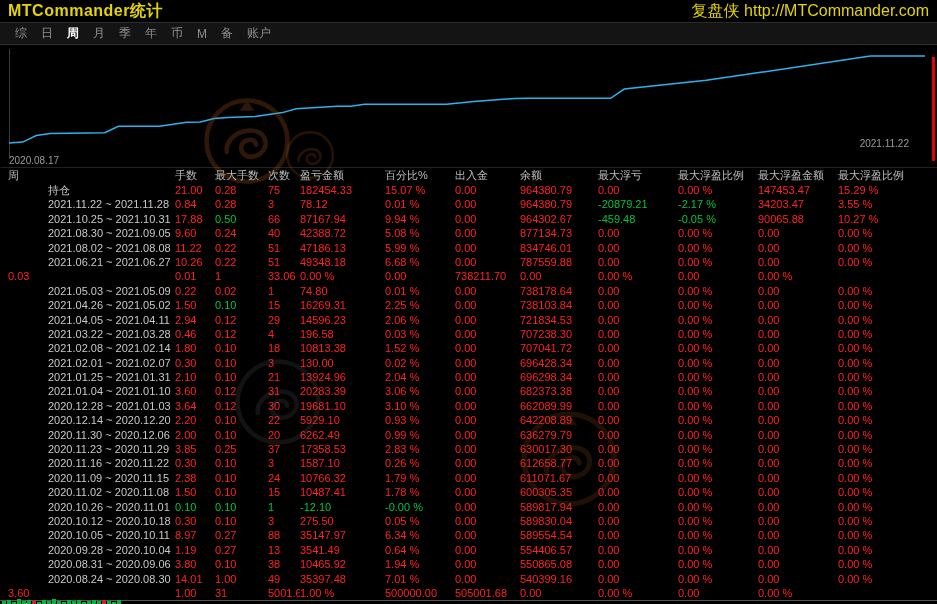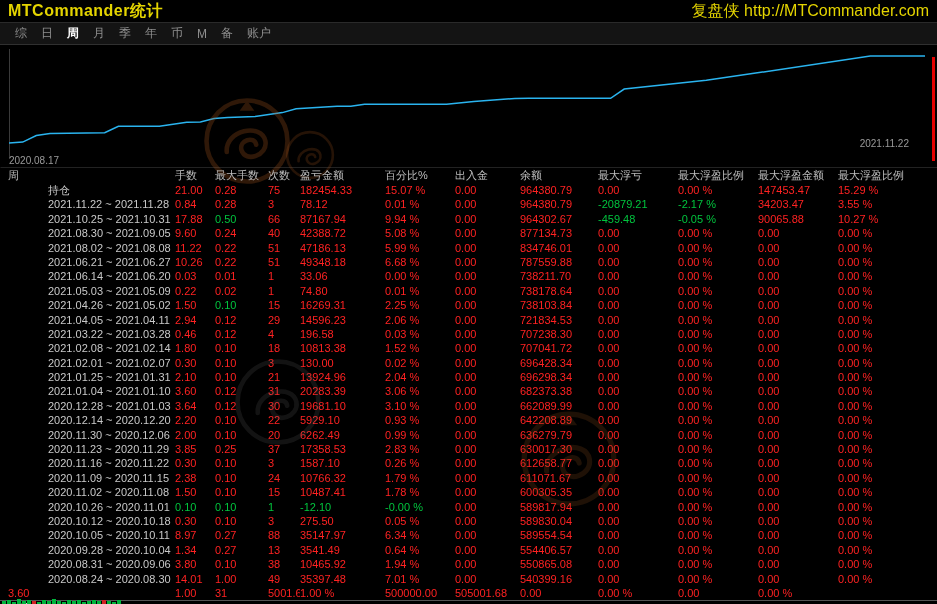--- a/index.html
+++ b/index.html
@@ -192,21 +192,20 @@
         <div class="cell c-r">49348.18</div>
         <div class="cell c-r">6.68 %</div>
         <div class="cell c-r">0.00</div>
         <div class="cell c-r">787559.88</div>
         <div class="cell c-r">0.00</div>
         <div class="cell c-r">0.00 %</div>
         <div class="cell c-r">0.00</div>
         <div class="cell c-r">0.00 %</div>
       </div>
       <div class="trow">
-        <div class="cell c-p">2021.06.14 ~ 2021.06.20</div>
         <div class="cell c-r">0.03</div>
         <div class="cell c-r">0.01</div>
         <div class="cell c-r">1</div>
         <div class="cell c-r">33.06</div>
         <div class="cell c-r">0.00 %</div>
         <div class="cell c-r">0.00</div>
         <div class="cell c-r">738211.70</div>
         <div class="cell c-r">0.00</div>
         <div class="cell c-r">0.00 %</div>
         <div class="cell c-r">0.00</div>
@@ -459,21 +458,21 @@
         <div class="cell c-r">6.34 %</div>
         <div class="cell c-r">0.00</div>
         <div class="cell c-r">589554.54</div>
         <div class="cell c-r">0.00</div>
         <div class="cell c-r">0.00 %</div>
         <div class="cell c-r">0.00</div>
         <div class="cell c-r">0.00 %</div>
       </div>
       <div class="trow">
         <div class="cell c-p">2020.09.28 ~ 2020.10.04</div>
-        <div class="cell c-r">1.34</div>
+        <div class="cell c-r">1.19</div>
         <div class="cell c-r">0.27</div>
         <div class="cell c-r">13</div>
         <div class="cell c-r">3541.49</div>
         <div class="cell c-r">0.64 %</div>
         <div class="cell c-r">0.00</div>
         <div class="cell c-r">554406.57</div>
         <div class="cell c-r">0.00</div>
         <div class="cell c-r">0.00 %</div>
         <div class="cell c-r">0.00</div>
         <div class="cell c-r">0.00 %</div>

